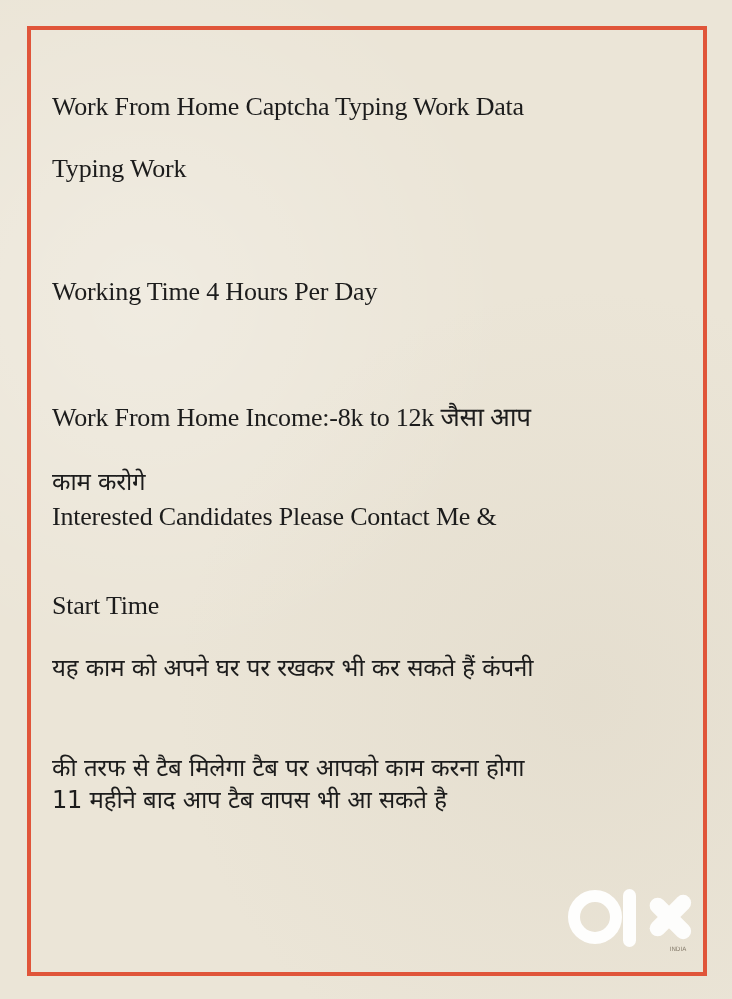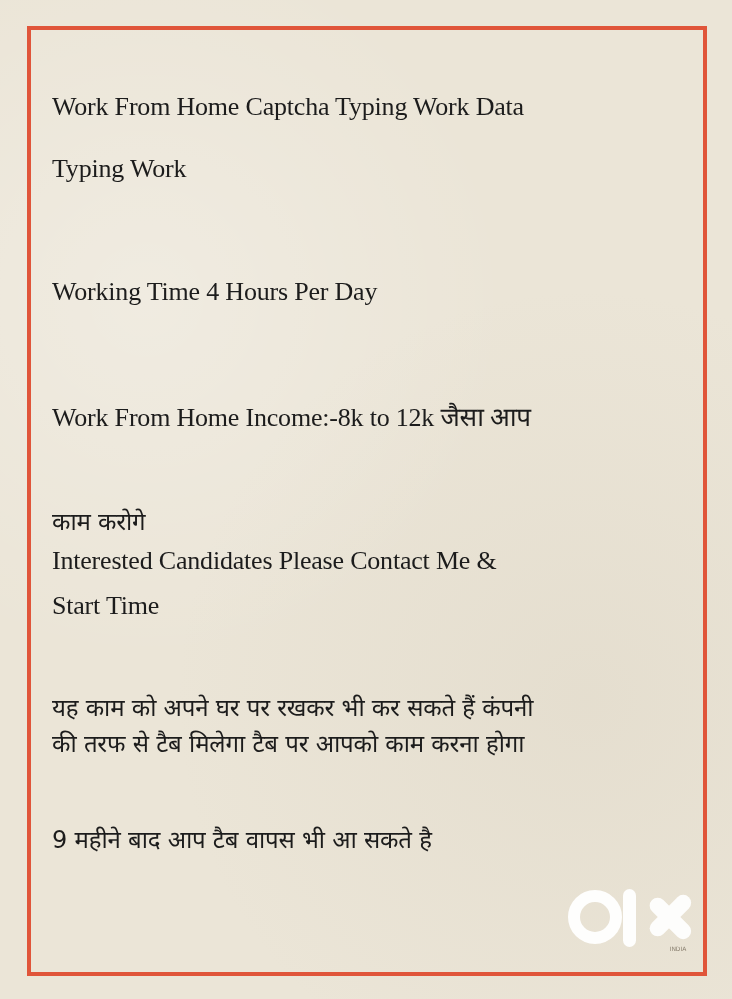--- a/index.html
+++ b/index.html
@@ -14,40 +14,40 @@
     }
     .frame {
       position: absolute; left: 27px; top: 26px; width: 672px; height: 942px;
       border: 4px solid #e0553a; box-sizing: content-box;
     }
     .line {
       position: absolute; left: 52px; font-size: 26px; white-space: nowrap;
       letter-spacing: -0.2px;
       font-family: Liberation Serif, serif;
     }
-    .hi { font-family: "DejaVu Sans", sans-serif; font-size: 24px; margin-top: 40px; }
+    .hi { font-family: "DejaVu Sans", sans-serif; font-size: 24px; }
     .logo {
       position: absolute; left: 565px; top: 887px; width: 130px; height: 70px;
     }
   </style>
 </head>
 <body>
 
 <div class="frame"></div>
 
 <div class="line" style="top:92px">Work From Home Captcha Typing Work Data</div>
 <div class="line" style="top:154px">Typing Work</div>
 <div class="line" style="top:277px">Working Time 4 Hours Per Day</div>
 <div class="line" style="top:398px">Work From Home Income:-8k to 12k जैसा आप</div>
 <div class="line hi" style="top:464px">काम करोगे</div>
-<div class="line" style="top:546px">Interested Candidates Please Contact Me &amp;</div>
+<div class="line" style="top:502px">Interested Candidates Please Contact Me &amp;</div>
 <div class="line" style="top:591px">Start Time</div>
 <div class="line hi" style="top:650px">यह काम को अपने घर पर रखकर भी कर सकते हैं कंपनी</div>
-<div class="line hi" style="top:686px">की तरफ से टैब मिलेगा टैब पर आपको काम करना होगा</div>
-<div class="line hi" style="top:782px">9 महीने बाद आप  टैब वापस भी आ सकते है</div>
+<div class="line hi" style="top:750px">की तरफ से टैब मिलेगा टैब पर आपको काम करना होगा</div>
+<div class="line hi" style="top:782px">11 महीने बाद आप  टैब वापस भी आ सकते है</div>
 
 <div class="logo">
   <svg width="130" height="70" viewBox="0 0 130 70">
     <circle cx="30" cy="30" r="21" fill="none" stroke="#ffffff" stroke-width="12" opacity="0.95"></circle>
     <rect x="58" y="2" width="13" height="58" rx="6.5" fill="#ffffff" opacity="0.95"></rect>
     <g opacity="0.95" fill="#ffffff">
       <rect x="80" y="22" width="52" height="16" rx="8" transform="rotate(45 104 30)"></rect>
       <rect x="80" y="22" width="52" height="16" rx="8" transform="rotate(-45 104 30)"></rect>
     </g>
     <text x="113" y="64" font-size="6" fill="#8a8070" text-anchor="middle" font-family="DejaVu Sans, sans-serif">INDIA</text>

